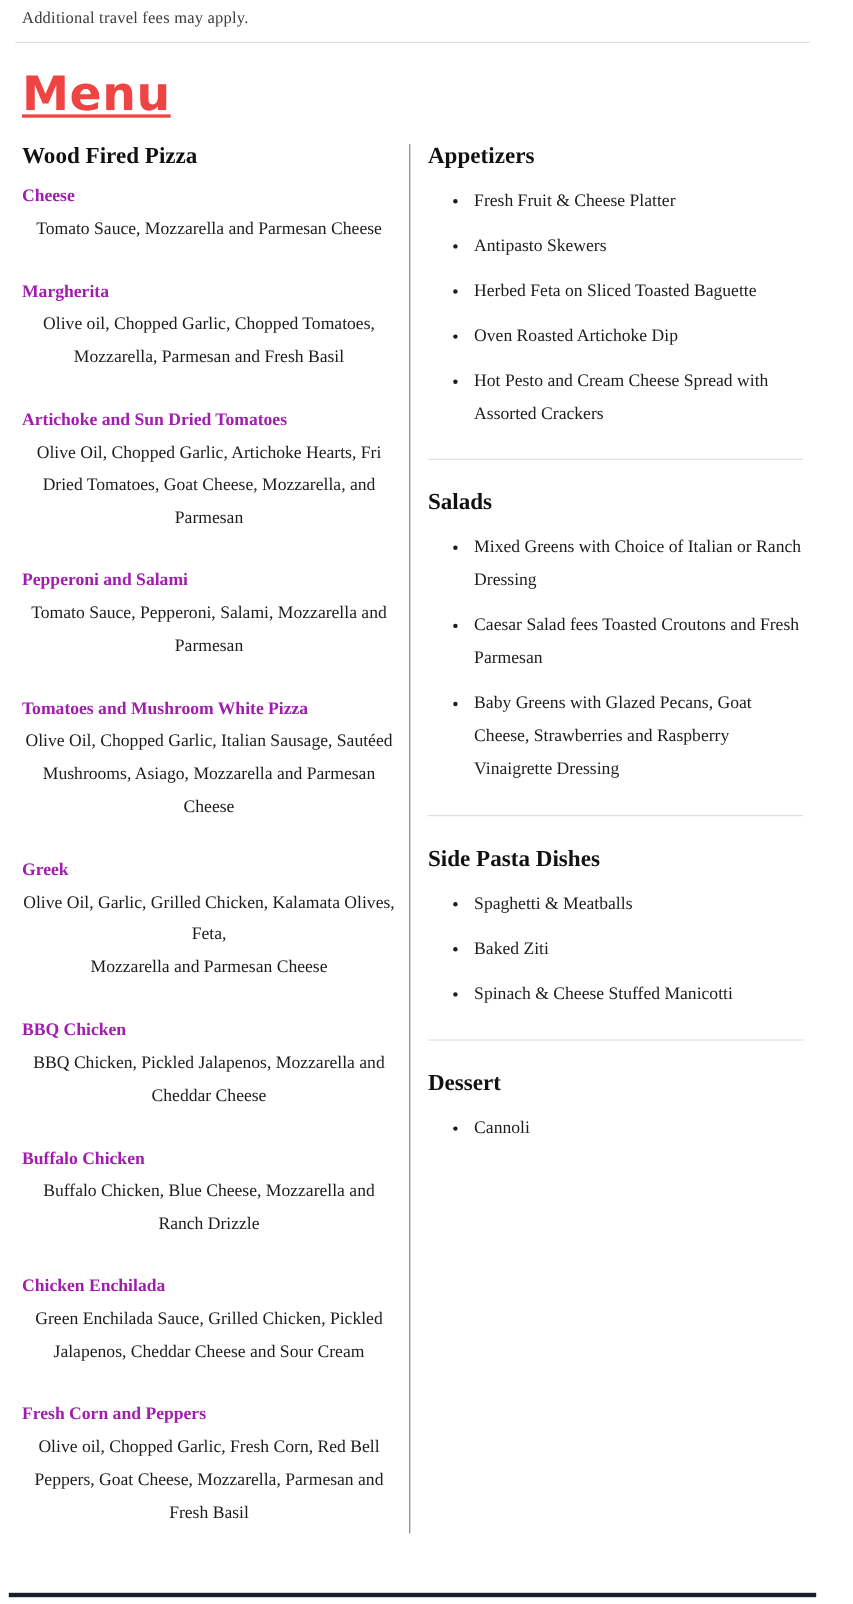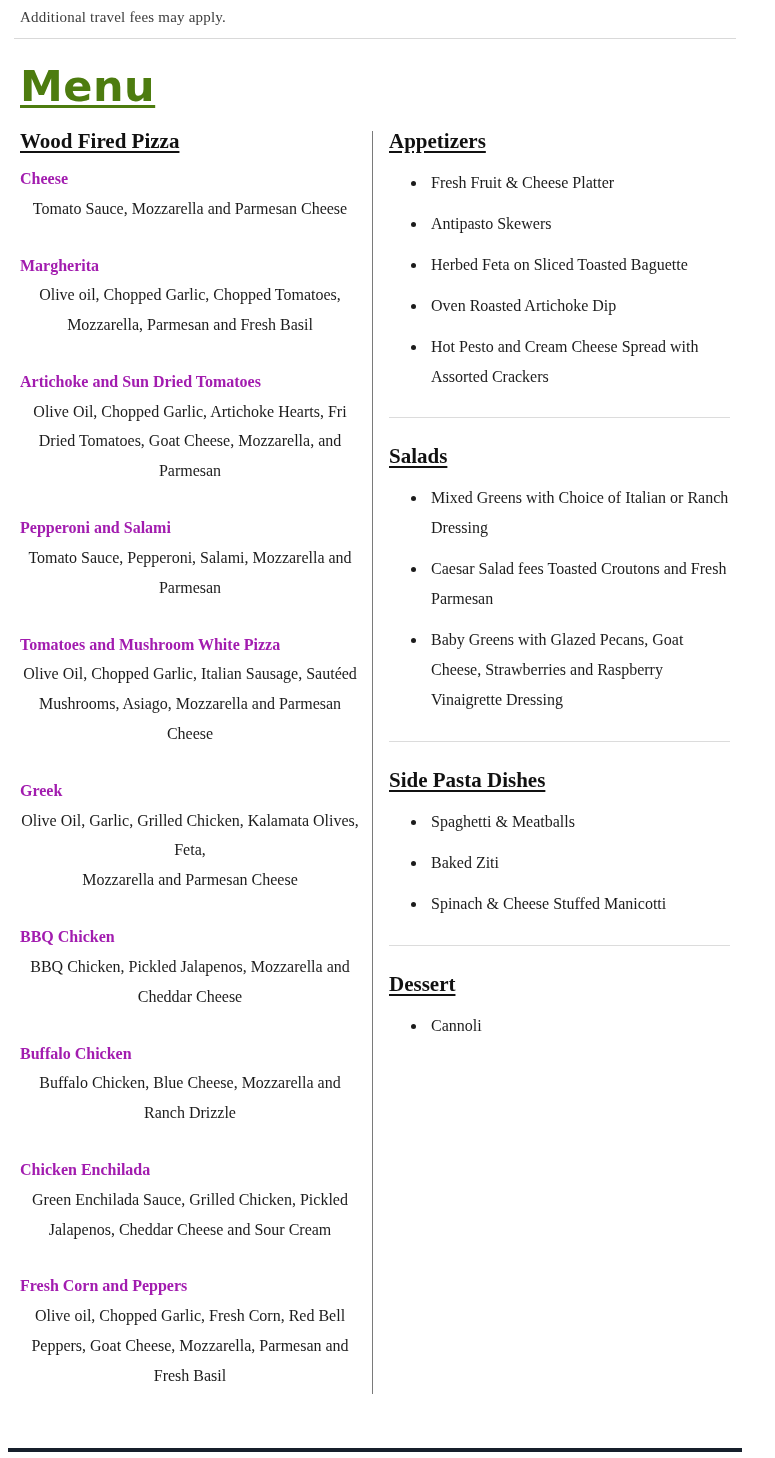--- a/index.html
+++ b/index.html
@@ -28,21 +28,21 @@
   }
   .top-rule {
     border: none;
     border-top: 1px solid #d9d9d9;
     margin: 0 14px;
   }
   .menu-title {
     font-family: "DejaVu Sans", sans-serif;
     font-weight: 800;
     font-size: 43px;
-    color: #4d7c0f;
+    color: #ef4444;
     text-decoration: underline;
     text-decoration-thickness: 3px;
     text-underline-offset: 4px;
     margin: 22px 0 18px 20px;
     letter-spacing: 0.5px;
   }
   .columns {
     display: flex;
     padding: 0 20px;
     align-items: stretch;
@@ -58,21 +58,20 @@
     margin-top: 2px;
   }
   .right-col {
     flex: 1 1 auto;
     padding-left: 16px;
   }
   h2.section-title {
     font-size: 21px;
     font-weight: bold;
     color: #111111;
-    text-decoration: underline;
     text-underline-offset: 3px;
     margin: 0 0 12px 0;
   }
   .menu-item {
     margin-bottom: 29px;
   }
   .menu-item:last-child {
     margin-bottom: 3px;
   }
   .item-name {

